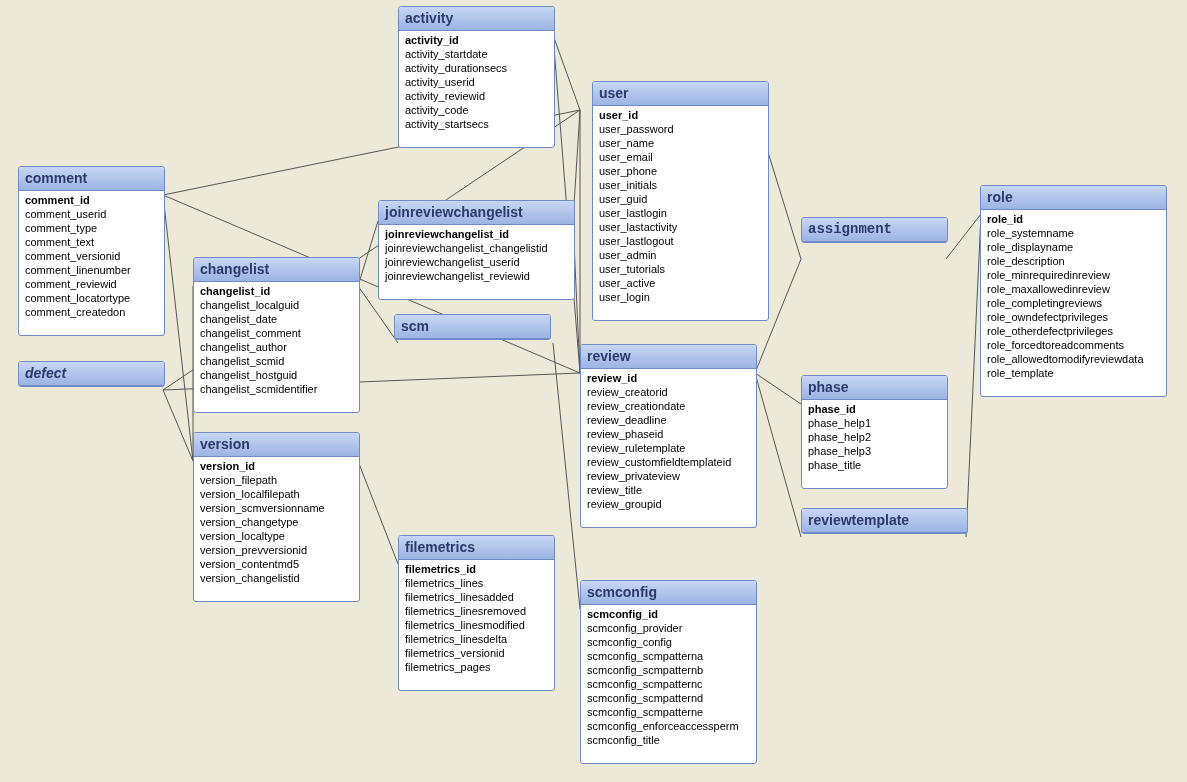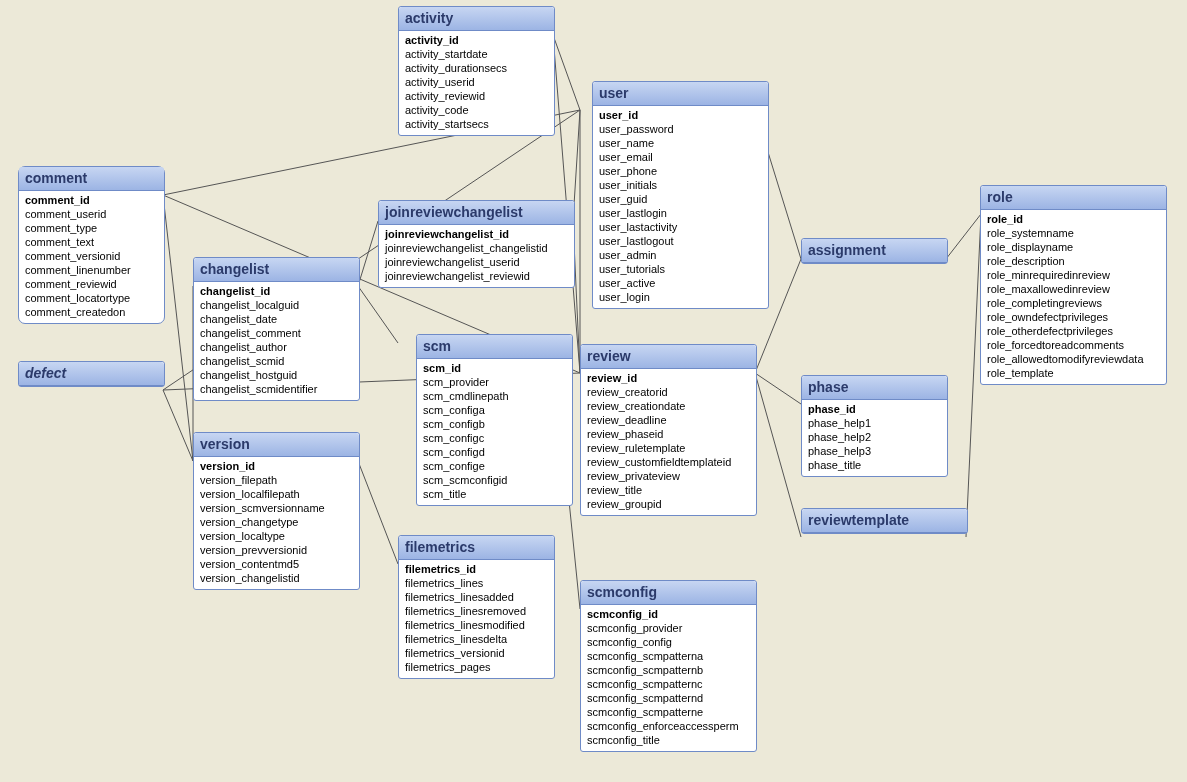--- a/index.html
+++ b/index.html
@@ -25,21 +25,21 @@
   }
   .entity-header{
     background:linear-gradient(#c7d6f2,#9cb4e4);
     color:#2b3a6a;
     font-weight:bold;
     padding:3px 6px 4px 6px;
     border-bottom:1px solid #6f8bc7;
     border-radius:3px 3px 0 0;
     font-size:14px;
   }
-  .entity-body{padding:2px 6px 4px 6px;}
+  .entity-body{padding:2px 6px 16px 6px;}
   .field{white-space:nowrap;line-height:14px;}
   .pk{font-weight:bold;}
 </style>
 </head>
 <body>
 
 <svg class="connections">
     <line x1="553" y1="35" x2="580" y2="110" stroke="#555" stroke-width="1"></line>
     <line x1="553" y1="35" x2="580" y2="373" stroke="#555" stroke-width="1"></line>
     <line x1="378" y1="221" x2="358" y2="286" stroke="#555" stroke-width="1"></line>
@@ -58,21 +58,21 @@
     <line x1="580" y1="373" x2="580" y2="110" stroke="#555" stroke-width="1"></line>
     <line x1="755" y1="373" x2="801" y2="404" stroke="#555" stroke-width="1"></line>
     <line x1="755" y1="373" x2="801" y2="537" stroke="#555" stroke-width="1"></line>
     <line x1="801" y1="259" x2="755" y2="110" stroke="#555" stroke-width="1"></line>
     <line x1="946" y1="259" x2="981" y2="214" stroke="#555" stroke-width="1"></line>
     <line x1="801" y1="259" x2="755" y2="373" stroke="#555" stroke-width="1"></line>
     <line x1="966" y1="537" x2="981" y2="214" stroke="#555" stroke-width="1"></line>
   </svg>
 
 <div id="entities-container">
-    <div class="entity" style="left: 18px; top: 166px; width: 145px; border-radius: 7px;">
+    <div class="entity" style="left: 18px; top: 166px; width: 145px;">
       <div class="entity-header">comment</div>
       <div class="entity-body">
         <div class="field pk">comment_id</div>
         <div class="field">comment_userid</div>
         <div class="field">comment_type</div>
         <div class="field">comment_text</div>
         <div class="field">comment_versionid</div>
         <div class="field">comment_linenumber</div>
         <div class="field">comment_reviewid</div>
         <div class="field">comment_locatortype</div>
@@ -123,34 +123,22 @@
     </div>
     <div class="entity" style="left: 378px; top: 200px; width: 195px;">
       <div class="entity-header">joinreviewchangelist</div>
       <div class="entity-body">
         <div class="field pk">joinreviewchangelist_id</div>
         <div class="field">joinreviewchangelist_changelistid</div>
         <div class="field">joinreviewchangelist_userid</div>
         <div class="field">joinreviewchangelist_reviewid</div>
       </div>
     </div>
-    <div class="entity" style="left: 416px; top: 314px; width: 155px; margin-top: 20px;">
+    <div class="entity" style="left: 394px; top: 314px; width: 155px;">
       <div class="entity-header">scm</div>
-      <div class="entity-body">
-        <div class="field pk">scm_id</div>
-        <div class="field">scm_provider</div>
-        <div class="field">scm_cmdlinepath</div>
-        <div class="field">scm_configa</div>
-        <div class="field">scm_configb</div>
-        <div class="field">scm_configc</div>
-        <div class="field">scm_configd</div>
-        <div class="field">scm_confige</div>
-        <div class="field">scm_scmconfigid</div>
-        <div class="field">scm_title</div>
-      </div>
     </div>
     <div class="entity" style="left: 398px; top: 535px; width: 155px;">
       <div class="entity-header">filemetrics</div>
       <div class="entity-body">
         <div class="field pk">filemetrics_id</div>
         <div class="field">filemetrics_lines</div>
         <div class="field">filemetrics_linesadded</div>
         <div class="field">filemetrics_linesremoved</div>
         <div class="field">filemetrics_linesmodified</div>
         <div class="field">filemetrics_linesdelta</div>
@@ -200,21 +188,21 @@
         <div class="field">scmconfig_config</div>
         <div class="field">scmconfig_scmpatterna</div>
         <div class="field">scmconfig_scmpatternb</div>
         <div class="field">scmconfig_scmpatternc</div>
         <div class="field">scmconfig_scmpatternd</div>
         <div class="field">scmconfig_scmpatterne</div>
         <div class="field">scmconfig_enforceaccessperm</div>
         <div class="field">scmconfig_title</div>
       </div>
     </div>
-    <div class="entity" style="left: 801px; top: 238px; width: 145px;">
+    <div class="entity" style="left: 801px; top: 217px; width: 145px; font-family: Liberation Mono, monospace;">
       <div class="entity-header">assignment</div>
     </div>
     <div class="entity" style="left: 801px; top: 375px; width: 145px;">
       <div class="entity-header">phase</div>
       <div class="entity-body">
         <div class="field pk">phase_id</div>
         <div class="field">phase_help1</div>
         <div class="field">phase_help2</div>
         <div class="field">phase_help3</div>
         <div class="field">phase_title</div>

